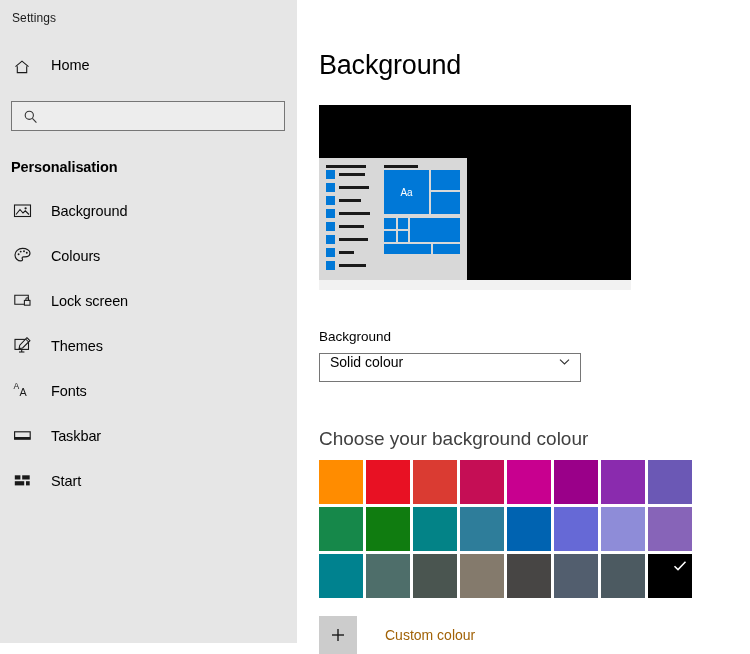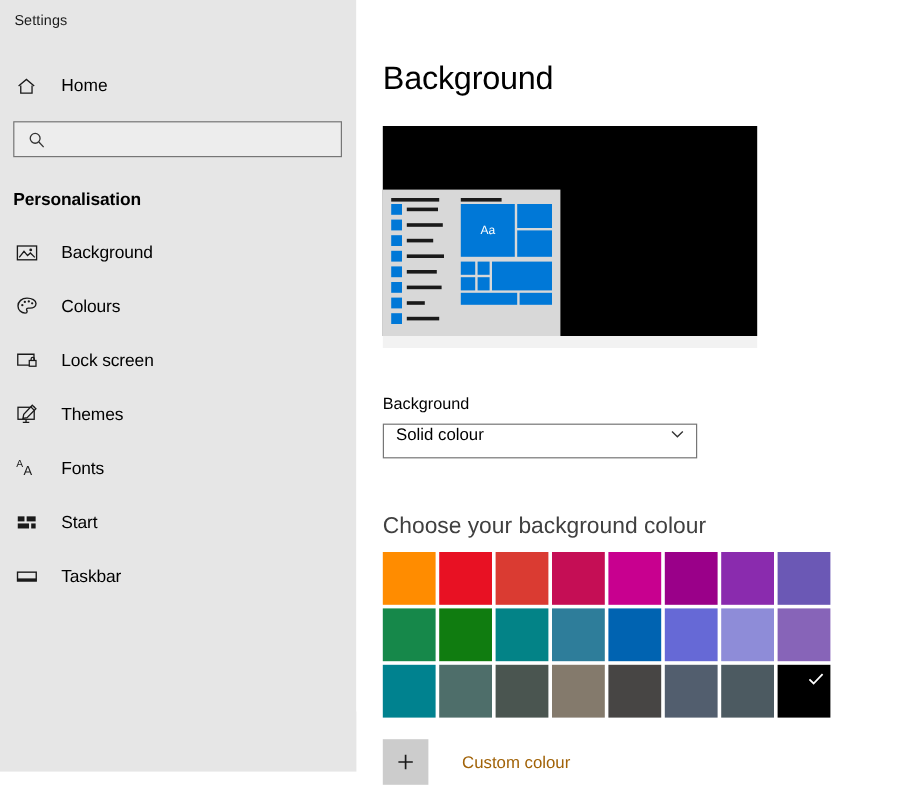--- a/index.html
+++ b/index.html
@@ -33,21 +33,20 @@
     padding: 8px 0 0 12px;
     box-sizing: border-box;
   }
   .title-text {
     font-size: 12px;
     color: #1a1a1a;
     letter-spacing: 0.1px;
   }
   .home-row {
     display: flex;
-    align-items: center;
     height: 30px;
     margin-top: 27px;
     padding-left: 12px;
     cursor: default;
   }
   .home-icon {
     width: 20px;
     height: 20px;
     display: flex;
     align-items: center;
@@ -389,37 +388,37 @@
             <text x="0.5" y="8.4" font-family="Liberation Sans, sans-serif" font-size="8.6" fill="#1a1a1a">A</text>
             <text x="6.6" y="14.8" font-family="Liberation Sans, sans-serif" font-size="10.8" fill="#1a1a1a">A</text>
           </svg>
         </span>
         <span class="nav-label">Fonts</span>
       </div>
 
       <div class="nav-item">
         <span class="nav-icon">
           <svg width="19" height="19" viewBox="0 0 19 19">
+            <rect x="1.6" y="5.8" width="15.6" height="7.4" fill="none" stroke="#1a1a1a" stroke-width="1.15"></rect>
+            <rect x="1.6" y="11" width="15.6" height="2.2" fill="#1a1a1a"></rect>
+          </svg>
+        </span>
+        <span class="nav-label">Taskbar</span>
+      </div>
+
+      <div class="nav-item">
+        <span class="nav-icon">
+          <svg width="19" height="19" viewBox="0 0 19 19">
             <rect x="1.8" y="4.3" width="5.6" height="4.2" fill="#1a1a1a"></rect>
             <rect x="9.2" y="4.3" width="7.5" height="4.2" fill="#1a1a1a"></rect>
             <rect x="1.8" y="10.2" width="9.4" height="4.2" fill="#1a1a1a"></rect>
             <rect x="13" y="10.2" width="3.7" height="4.2" fill="#1a1a1a"></rect>
           </svg>
         </span>
         <span class="nav-label">Start</span>
-      </div>
-
-      <div class="nav-item">
-        <span class="nav-icon">
-          <svg width="19" height="19" viewBox="0 0 19 19">
-            <rect x="1.6" y="5.8" width="15.6" height="7.4" fill="none" stroke="#1a1a1a" stroke-width="1.15"></rect>
-            <rect x="1.6" y="11" width="15.6" height="2.2" fill="#1a1a1a"></rect>
-          </svg>
-        </span>
-        <span class="nav-label">Taskbar</span>
       </div>
 
     </div>
   </div>
 
   <div class="content">
 
     <h1 class="page-title">Background</h1>
 
     <div class="preview">

